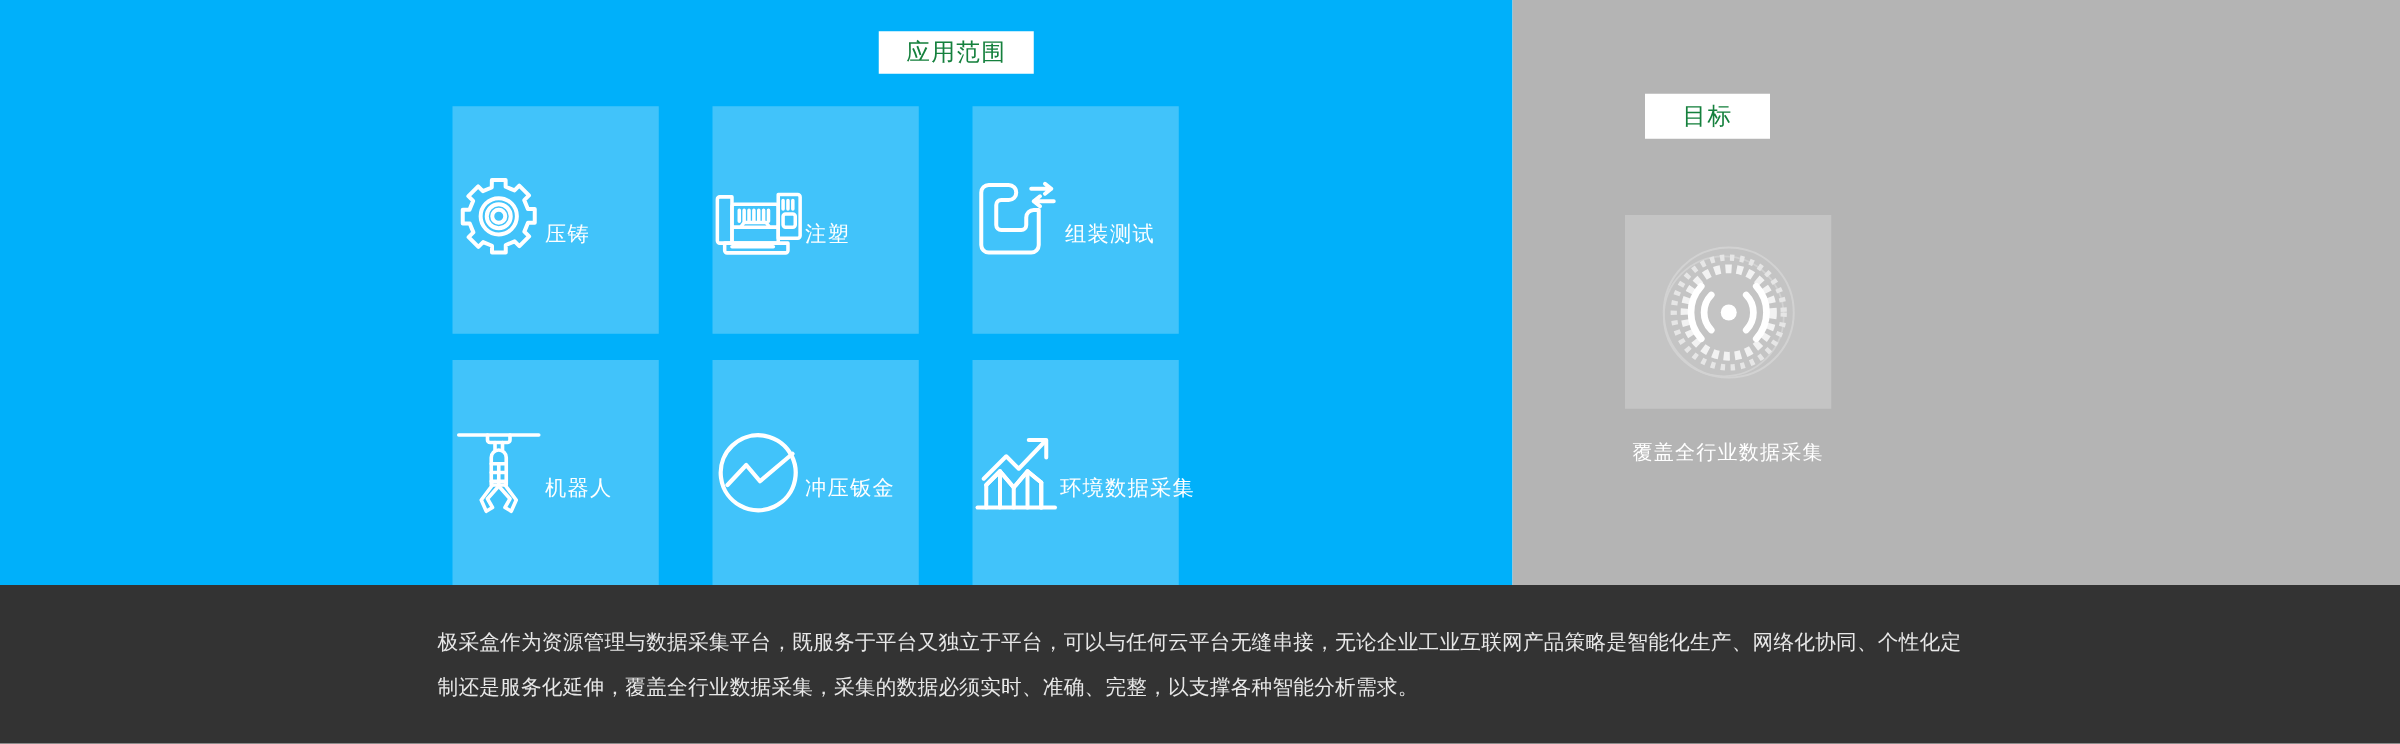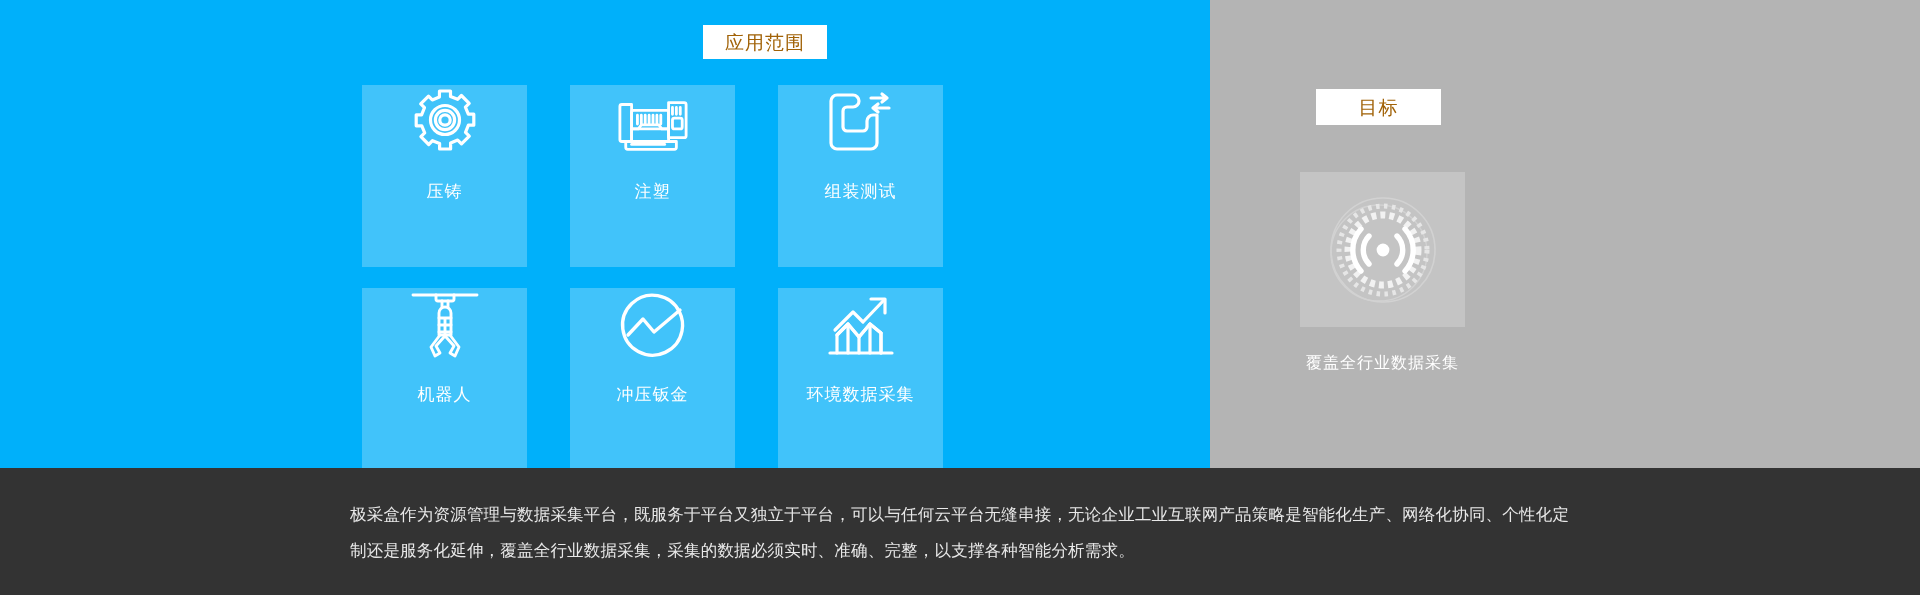--- a/index.html
+++ b/index.html
@@ -35,61 +35,61 @@
     flex: 1;
     height: 100%;
     background: #B4B4B4;
     position: relative;
   }
 
   
   .badge {
     position: absolute;
     background: #ffffff;
-    color: #a16207;
+    color: #15803d;
     font-size: 19px;
     line-height: 1;
     letter-spacing: 1px;
     display: flex;
     align-items: center;
     justify-content: center;
     white-space: nowrap;
     font-family: Liberation Serif, serif;
   }
   .badge-scope {
     left: 703px;
     top: 25px;
     width: 124px;
     height: 34px;
   }
   .badge-goal {
     left: 106px;
-    top: 89px;
-    width: 125px;
+    top: 75px;
+    width: 100px;
     height: 36px;
   }
 
   
   .tile-grid {
     position: absolute;
     left: 362px;
     top: 85px;
     width: 612px;
   }
   .tile-row {
     display: flex;
     gap: 43px;
     margin-bottom: 21px;
   }
   .tile {
     width: 165px;
     height: 182px;
     background: #41C3FA;
     display: flex;
-    flex-direction: column;
+    flex-direction: row;
     align-items: center;
     justify-content: flex-start;
     cursor: pointer;
   }
   .tile-icon {
     width: 74px;
     height: 76px;
     display: flex;
     align-items: center;
     justify-content: center;

